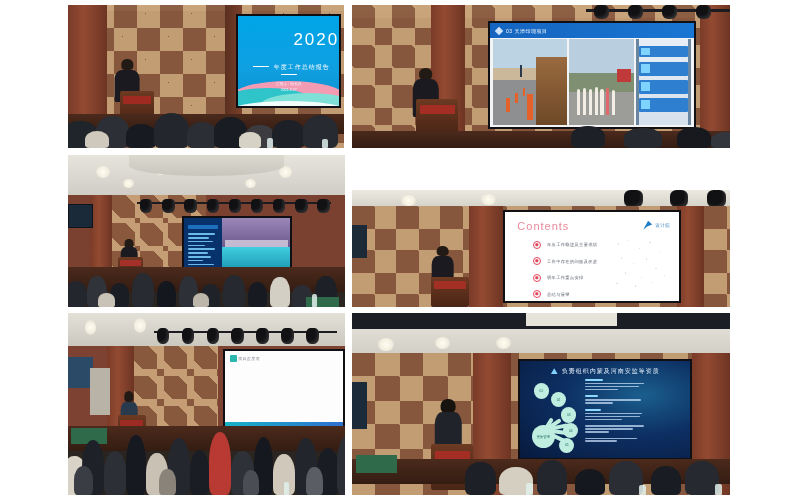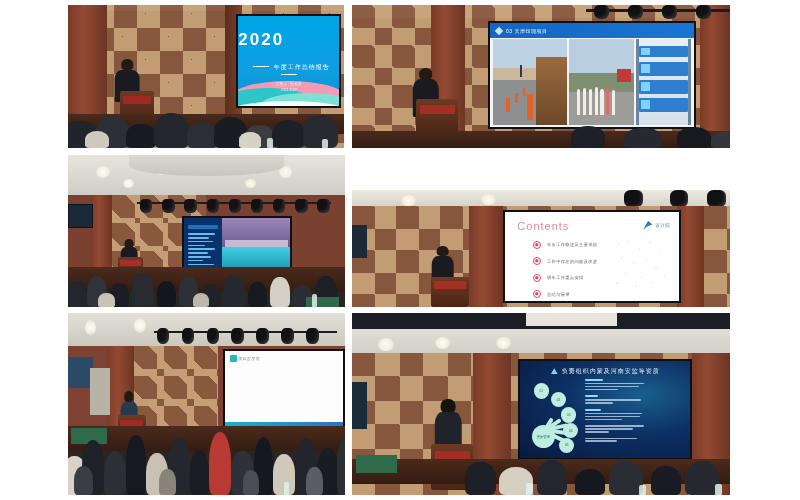--- a/index.html
+++ b/index.html
@@ -90,22 +90,22 @@
     top:0; border-radius:46% 46% 36% 36%; background:#221a14;
   }
   .speaker .sp-body {
     position:absolute; left:50%; transform:translateX(-50%);
     bottom:0; background:#1a1a20; border-radius:28% 28% 6% 6%;
   }
   
   .sl-blue { position:absolute; inset:0; background: linear-gradient(#00a5e8,#0f9fe0 60%,#0a8fd0); }
   .sl-blue .year {
     position:absolute; left:0; right:0; top:16%;
-    text-align:left; color:#ffffff;
-    font-size:17px; letter-spacing:2px; font-weight:700;
+    text-align:right; color:#ffffff;
+    font-size:17px; letter-spacing:2px; font-weight:400;
   }
   .sl-blue .subtitle {
     position:absolute; left:0; right:0; top:52%;
     text-align:center; color:#ffffff; font-size:6px; letter-spacing:1px;
   }
   .sl-blue .subtitle .dash { display:inline-block; width:16px; height:1px; background:#fff; vertical-align:middle; margin:0 5px;}
   .sl-blue .byline {
     position:absolute; left:0; right:0; top:74%;
     text-align:center; color:#eaf8ff; font-size:3.6px; line-height:1.5;
   }

